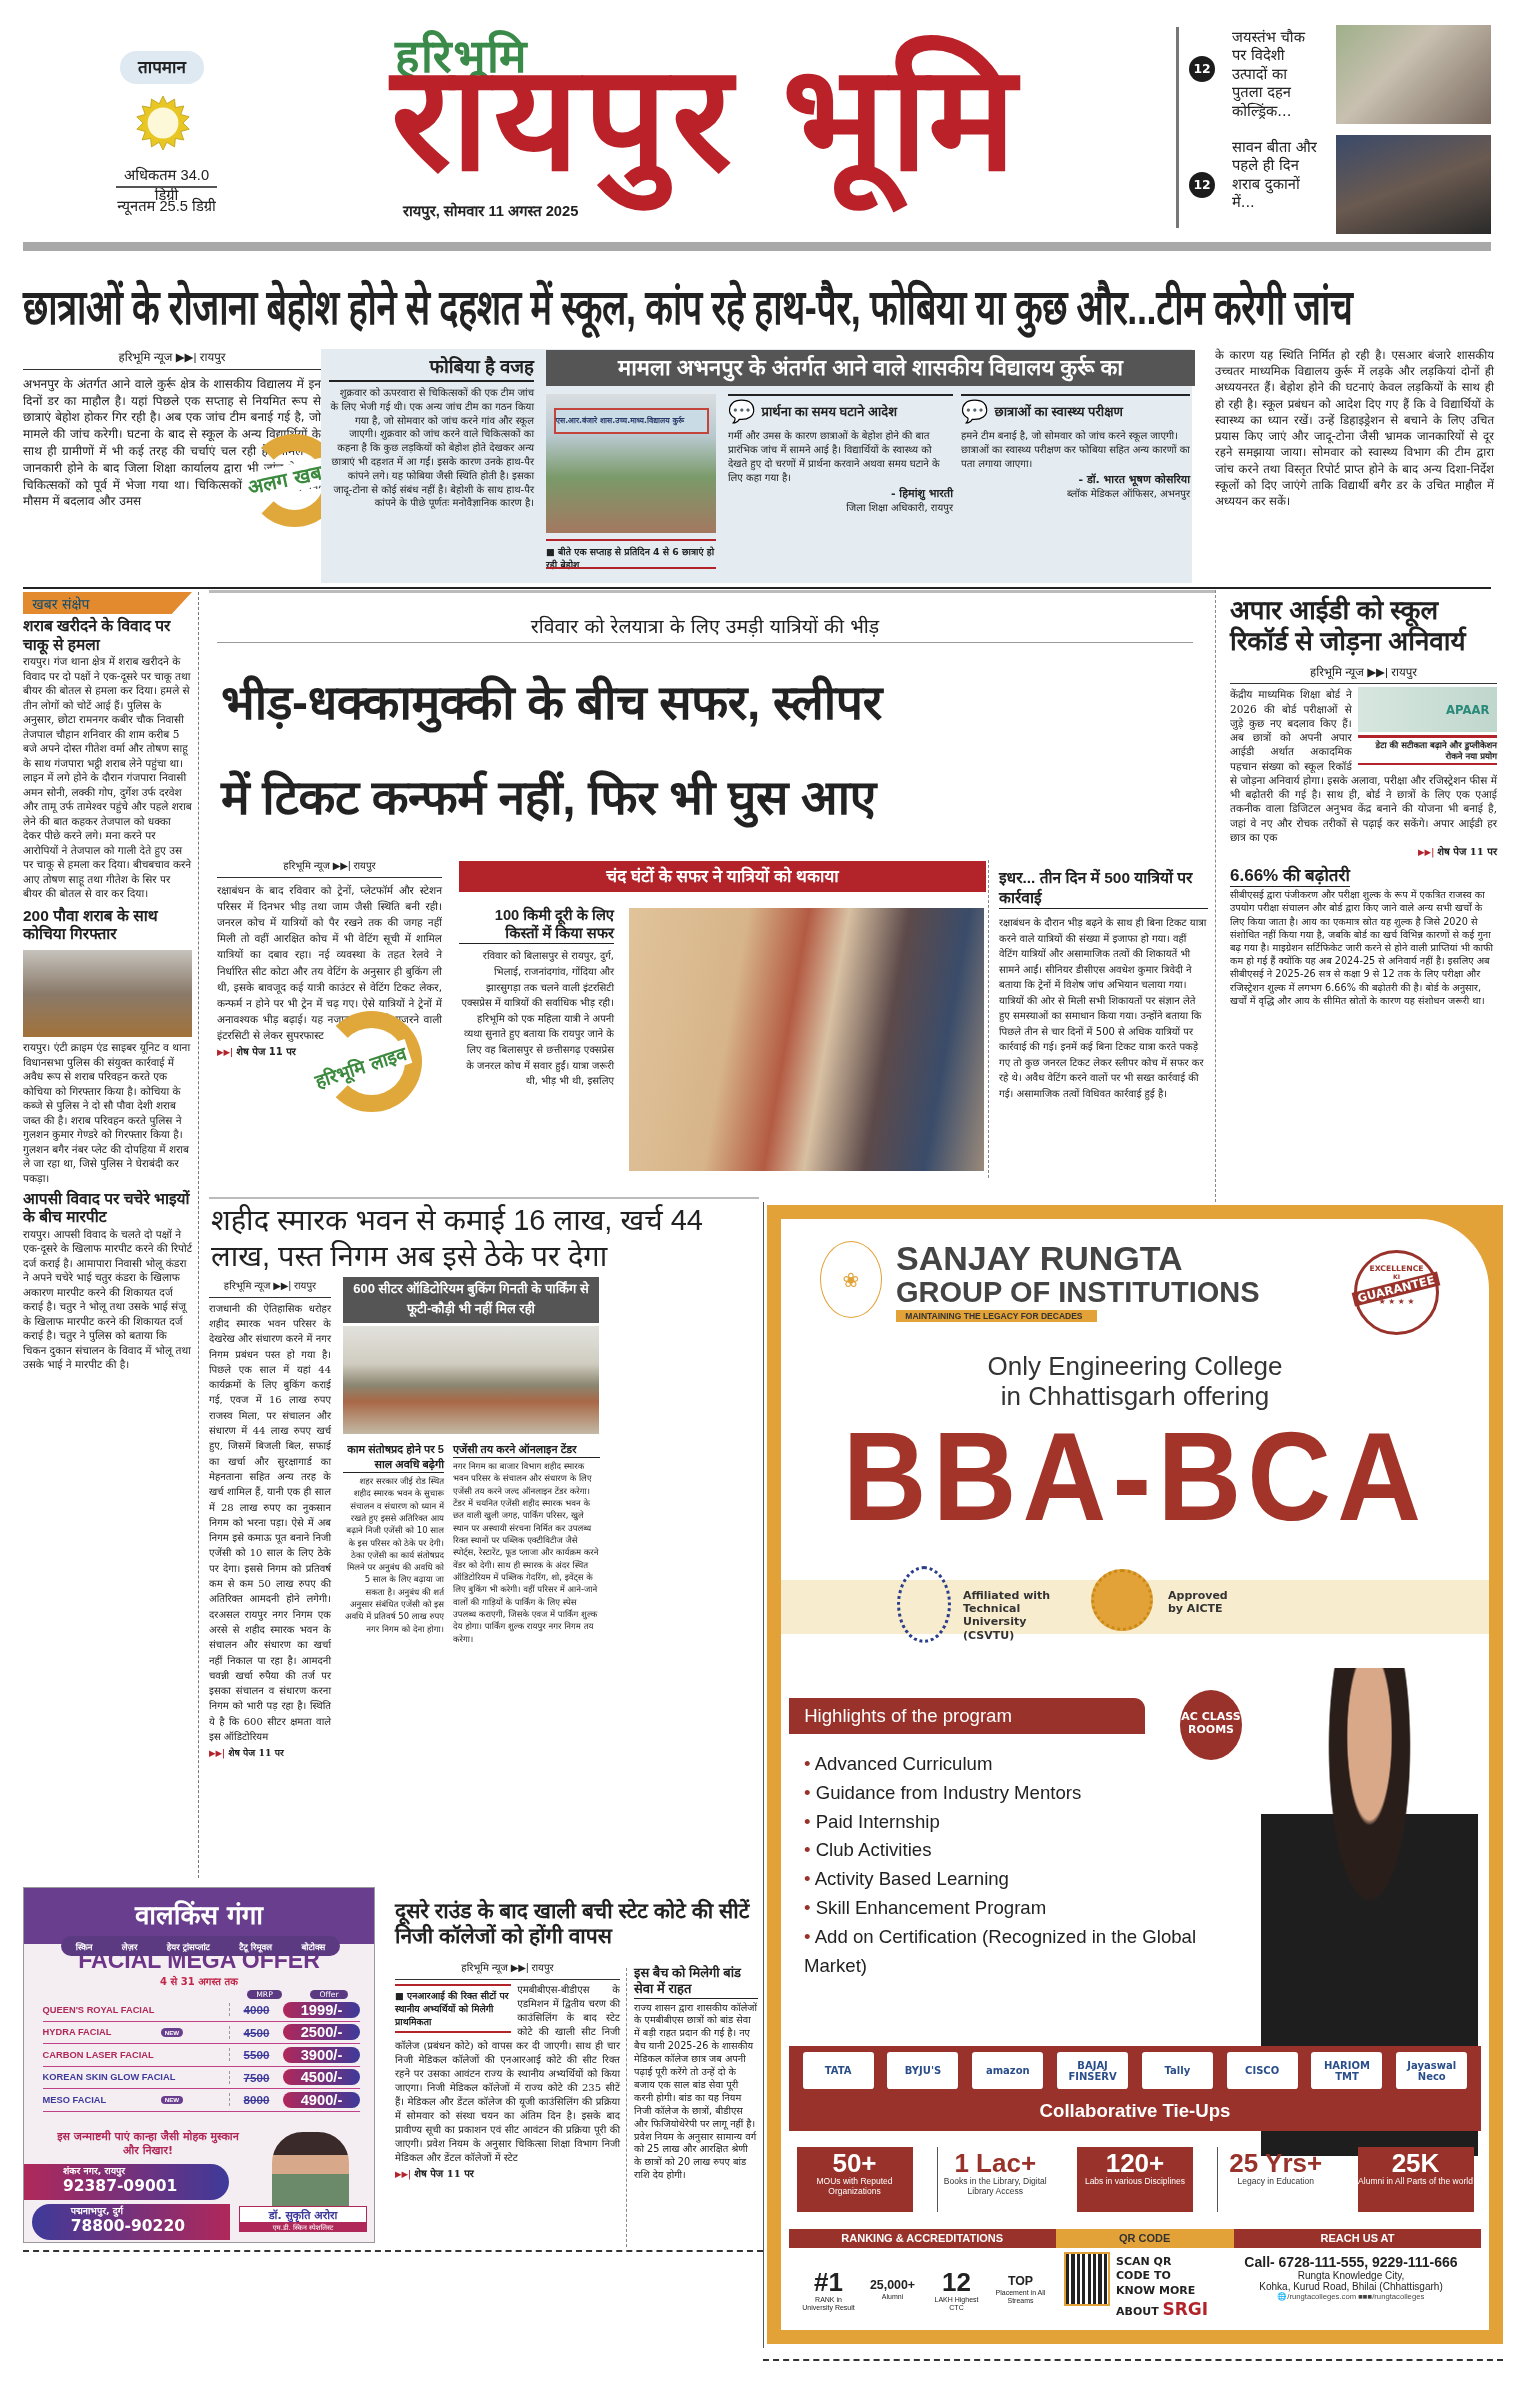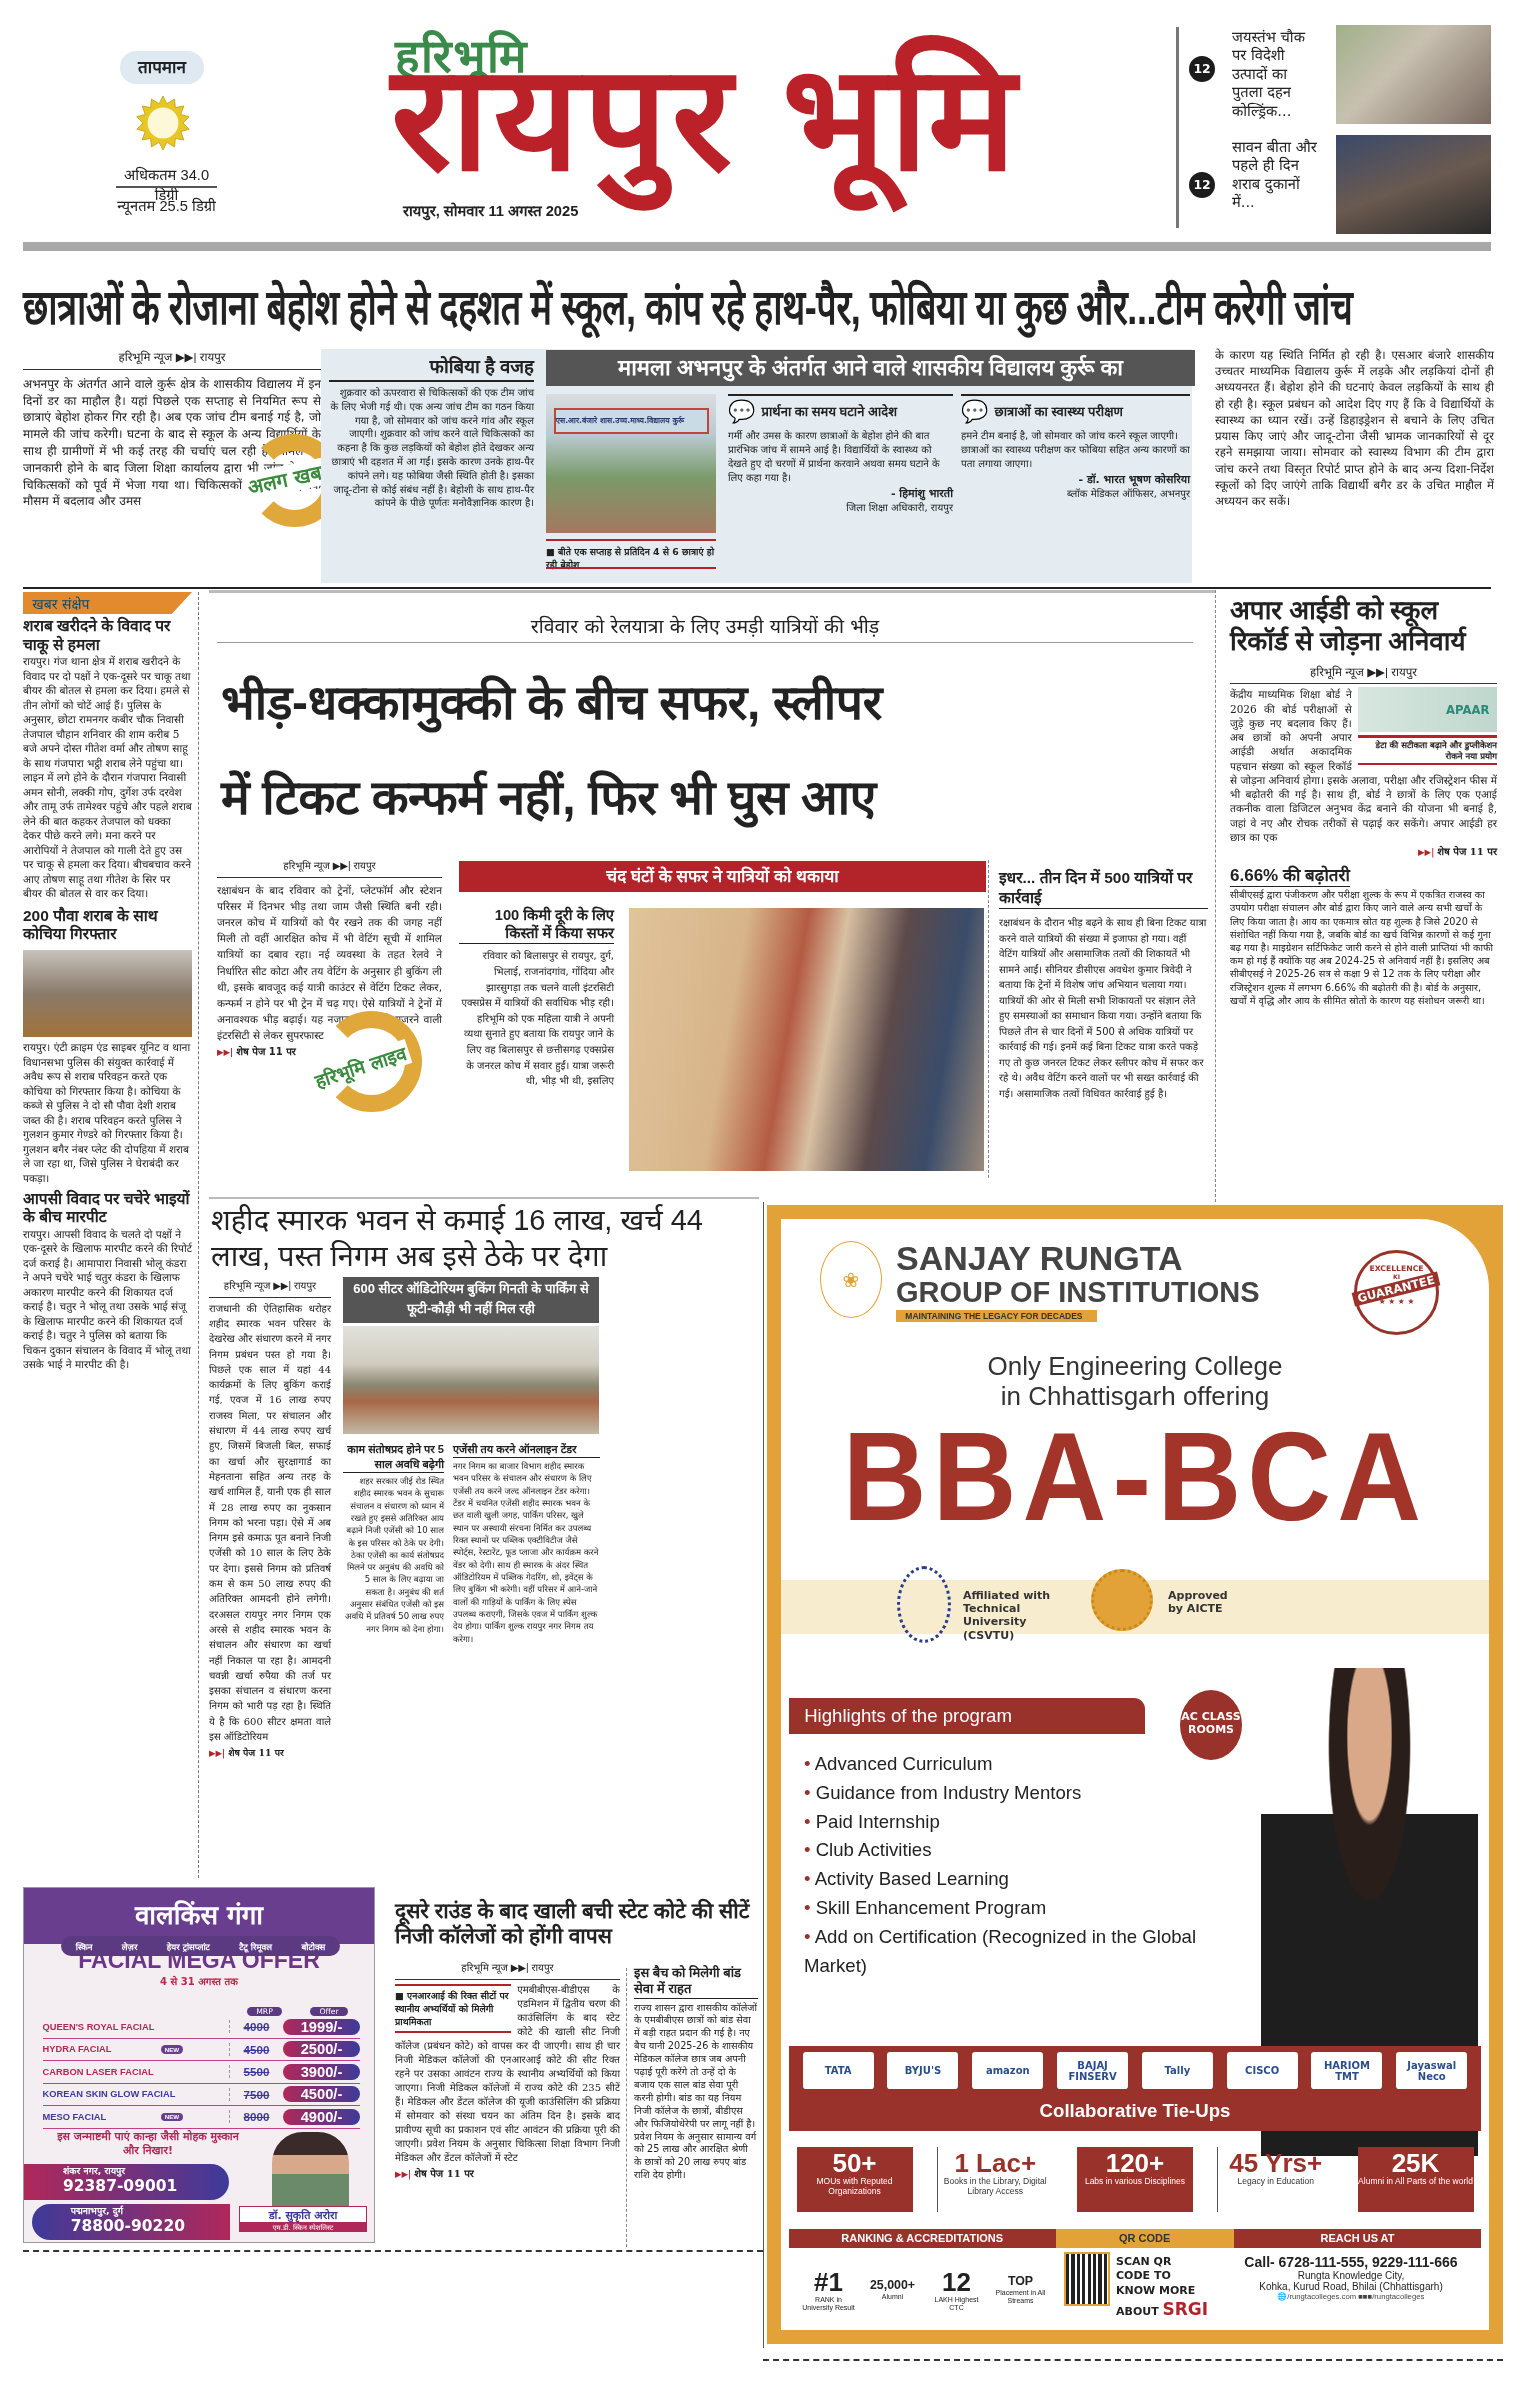--- a/index.html
+++ b/index.html
@@ -185,21 +185,21 @@
   <div style="background:#6a3e8e;height:56px;text-align:center;color:#fff;font-size:26px;font-weight:bold;line-height:54px">वालकिंस गंगा</div>
   <div style="position:absolute;top:48px;left:37px;width:279px;height:20px;background:#5c3a82;border-radius:10px;display:flex;justify-content:space-around;align-items:center;color:#fff;font-size:8.5px;font-weight:bold">
     <span>स्किन</span>
     <span>लेज़र</span>
     <span>हेयर ट्रांसप्लांट</span>
     <span>टैटू रिमूवल</span>
     <span>बोटोक्स</span>
   </div>
   <div style="text-align:center;font-size:23px;font-weight:bold;color:#6c3587;margin-top:3.1px;font-family:'Liberation Sans',sans-serif">FACIAL MEGA OFFER</div>
   <div style="text-align:center;font-size:10px;font-weight:bold;color:#c0264a">4 से 31 अगस्त तक</div>
-  <div style="display:flex;justify-content:flex-end;gap:28px;padding-right:26px;font-size:7.7px;color:#fff;margin-top:19px">
+  <div style="display:flex;justify-content:flex-end;gap:28px;padding-right:26px;font-size:7.7px;color:#fff;margin-top:2px">
     <span style="background:#5c3a82;padding:0 9.3px;border-radius:6.2px">MRP</span>
     <span style="background:#5c3a82;padding:0 9.3px;border-radius:6.2px">Offer</span>
   </div>
   <div id="walkins-rows" style="padding:0 14px 0 18.6px">
       <div style="display: flex; align-items: center; height: 22.5px; border-bottom: 1.5px solid rgb(192, 64, 138); font-family: &quot;Liberation Sans&quot;, sans-serif; font-weight: bold;">
         <span style="flex:1;font-size:9.3px;color:#b0285a">QUEEN'S ROYAL FACIAL</span>
         <span style="width:54px;text-align:center;font-size:11.6px;color:#3e3a9a;text-decoration:line-through;border-left:1.5px dashed #999">4000</span>
         <span style="width:77px;text-align:center;font-size:14.7px;color:#fff;background:linear-gradient(90deg,#b0285a,#3e3a9a);border-radius:9.3px">1999/-</span>
       </div>
       <div style="display: flex; align-items: center; height: 22.5px; border-bottom: 1.5px solid rgb(192, 64, 138); font-family: &quot;Liberation Sans&quot;, sans-serif; font-weight: bold;">
@@ -310,21 +310,21 @@
         </div>
         <div style="width: 116px; text-align: center; font-family: &quot;Liberation Sans&quot;, sans-serif; padding-top: 3.1px; color: rgb(152, 50, 42); border-left: 1.5px solid rgb(85, 85, 85);">
           <div style="font-size:26px;font-weight:bold;line-height:1">1 Lac+</div>
           <div style="font-size:8.5px;line-height:1.2;color:#333">Books in the Library, Digital Library Access</div>
         </div>
         <div style="width: 116px; text-align: center; font-family: &quot;Liberation Sans&quot;, sans-serif; padding-top: 3.1px; background: rgb(152, 50, 42); color: rgb(255, 255, 255);">
           <div style="font-size:26px;font-weight:bold;line-height:1">120+</div>
           <div style="font-size:8.5px;line-height:1.2;color:#fff">Labs in various Disciplines</div>
         </div>
         <div style="width: 116px; text-align: center; font-family: &quot;Liberation Sans&quot;, sans-serif; padding-top: 3.1px; color: rgb(152, 50, 42); border-left: 1.5px solid rgb(85, 85, 85);">
-          <div style="font-size:26px;font-weight:bold;line-height:1">45 Yrs+</div>
+          <div style="font-size:26px;font-weight:bold;line-height:1">25 Yrs+</div>
           <div style="font-size:8.5px;line-height:1.2;color:#333">Legacy in Education</div>
         </div>
         <div style="width: 116px; text-align: center; font-family: &quot;Liberation Sans&quot;, sans-serif; padding-top: 3.1px; background: rgb(152, 50, 42); color: rgb(255, 255, 255);">
           <div style="font-size:26px;font-weight:bold;line-height:1">25K</div>
           <div style="font-size:8.5px;line-height:1.2;color:#fff">Alumni in All Parts of the world</div>
         </div>
       </div>
     <div style="position:absolute;left:7.7px;right:7.7px;top:1010px;height:18.6px;display:flex;font-family:'Liberation Sans',sans-serif;font-weight:bold;font-size:11px;color:#fff">
       <div class="maroon" style="width:267px;text-align:center;line-height:18.6px">RANKING &amp; ACCREDITATIONS</div>
       <div style="width:178px;background:#e3a237;color:#333;text-align:center;line-height:18.6px">QR CODE</div>

